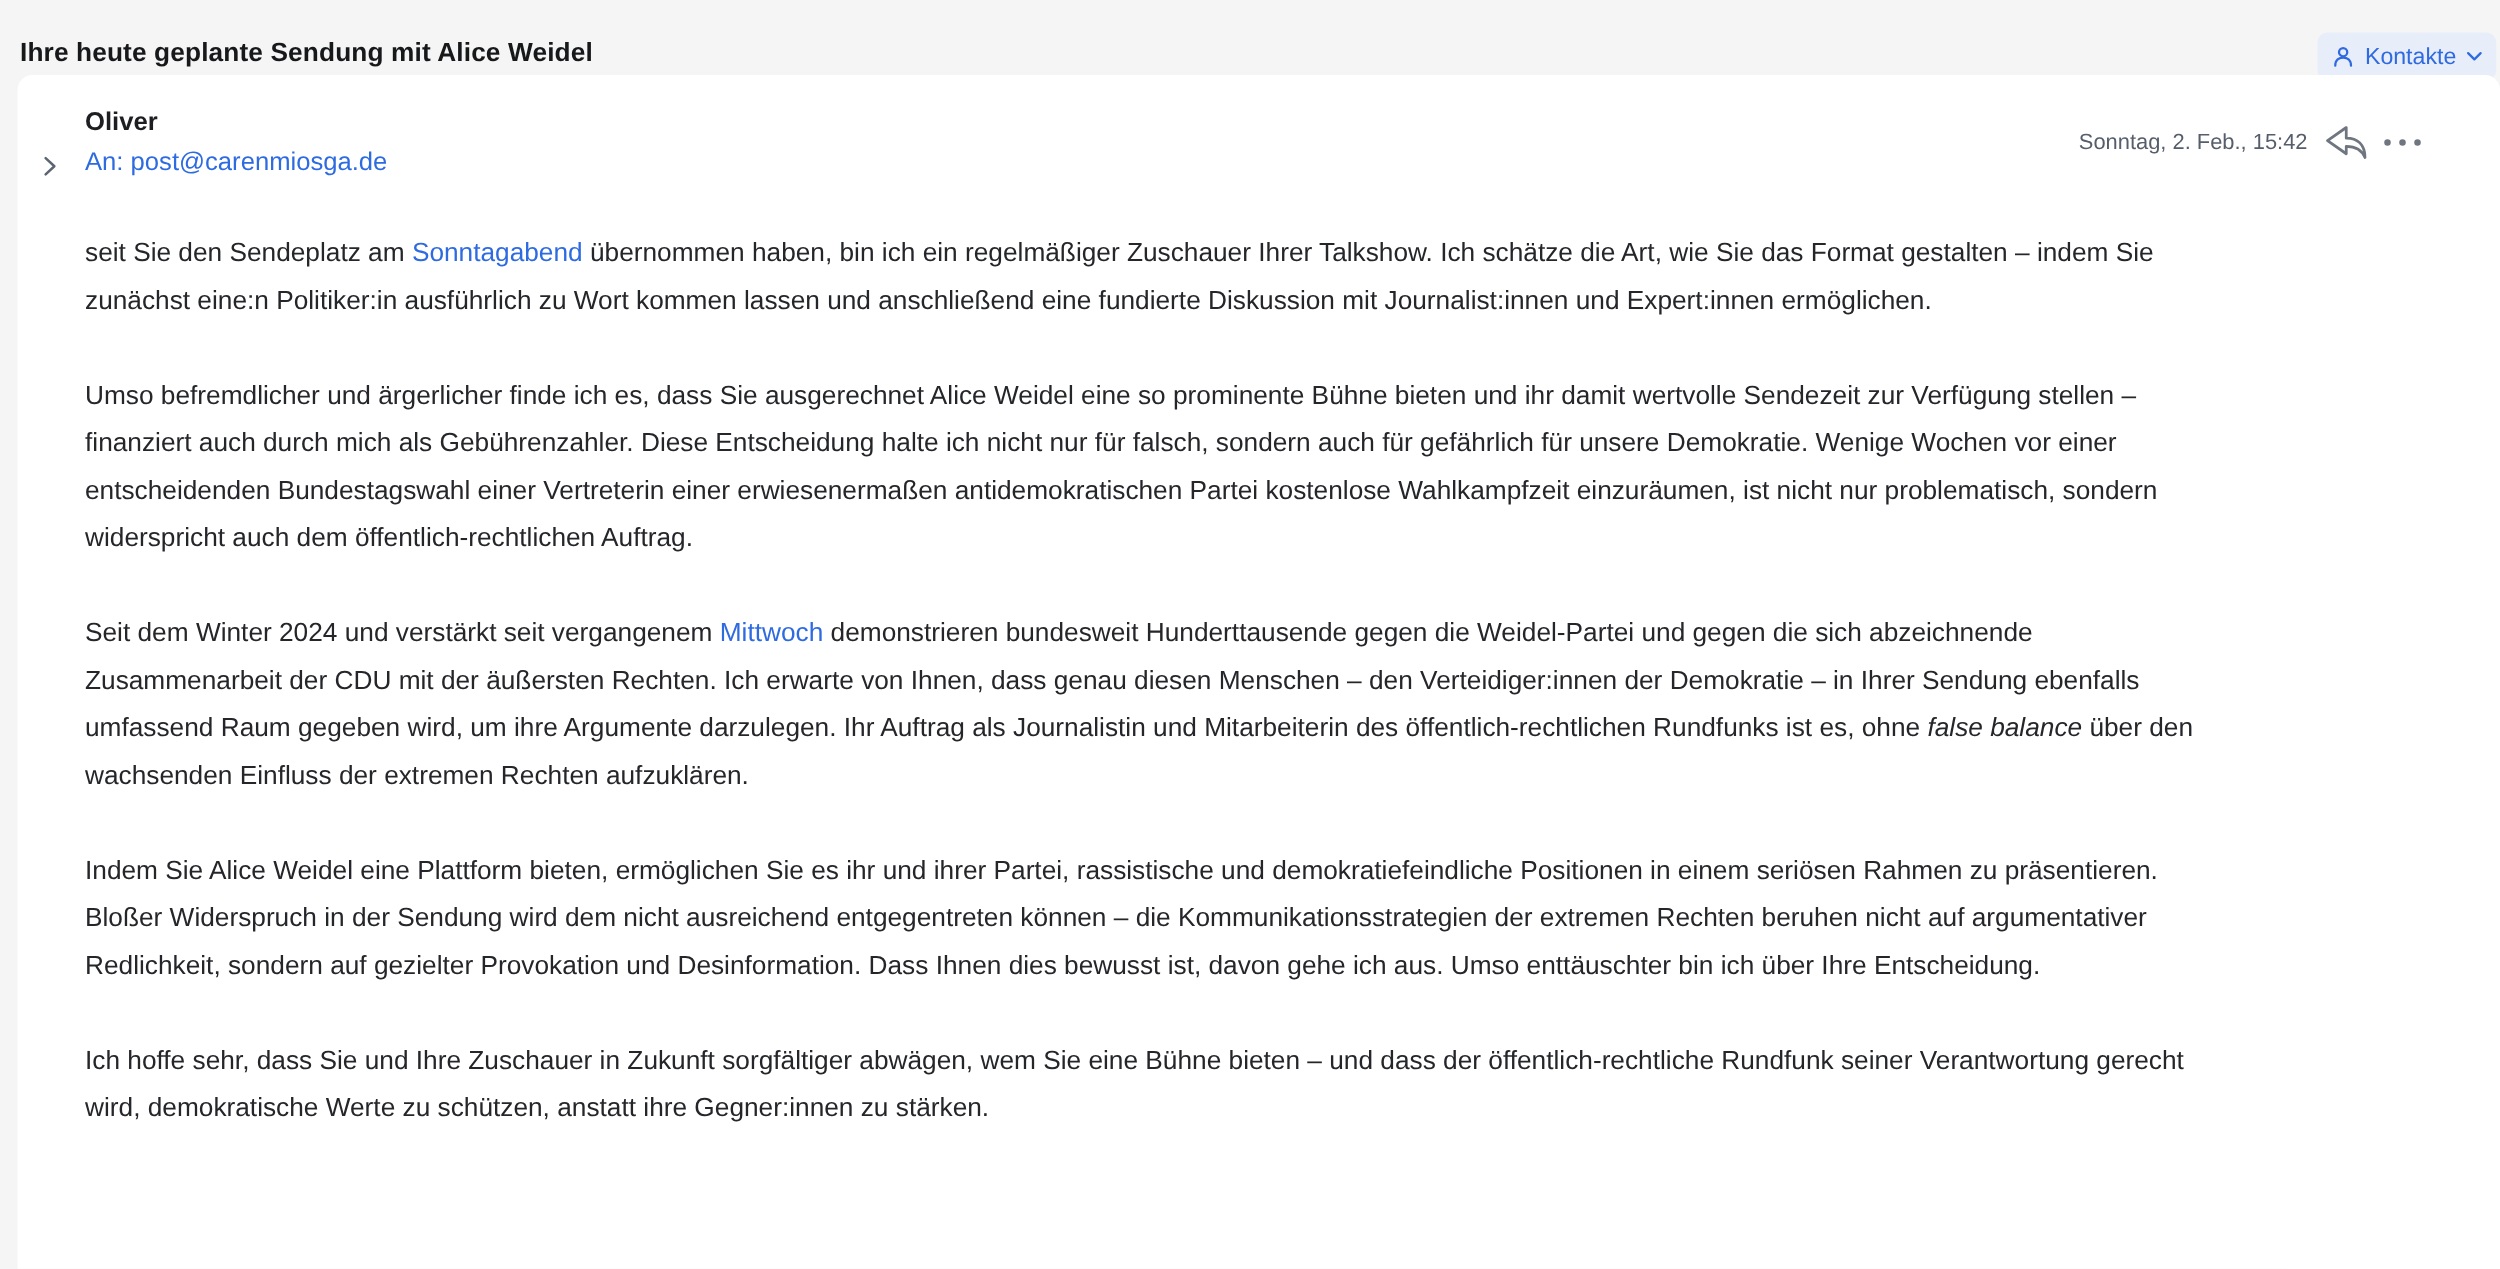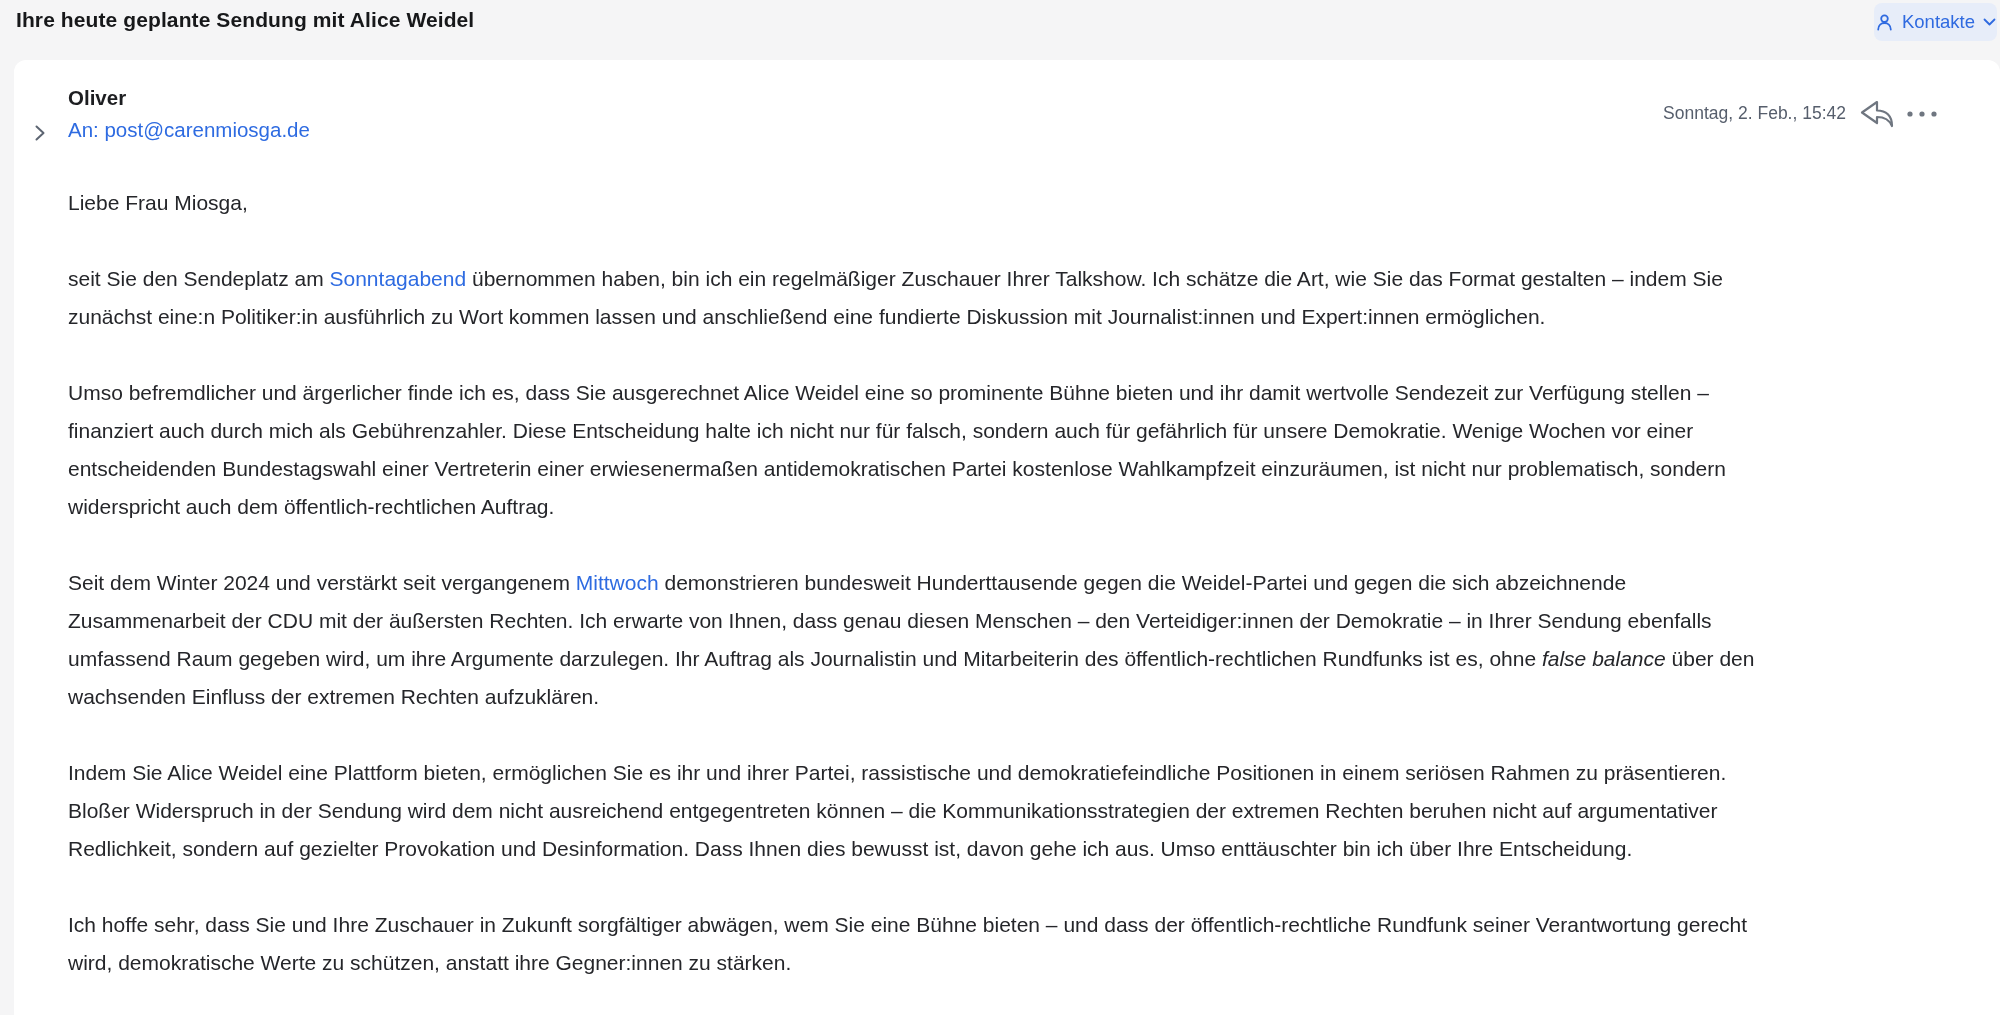--- a/index.html
+++ b/index.html
@@ -8,38 +8,39 @@
     width: 2000px; height: 1015px;
     overflow: hidden;
     background: #f5f5f6;
     font-family: "Liberation Sans", sans-serif;
   }
   .topbar {
     position: relative;
     height: 60px;
     background: #f5f5f6;
     padding: 8px 0 0 16px;
+    margin-top: 23px;
   }
   .subject-title {
     font-size: 21px;
     font-weight: 700;
     color: #17181a;
     letter-spacing: 0.1px;
   }
   .contacts-btn {
     position: absolute;
     top: 3px; right: 3px;
     display: flex;
     align-items: center;
     gap: 8px;
     background: #e7edf9;
     color: #2f6ae0;
     border: none;
     border-radius: 8px;
-    padding: 8px 1px;
+    padding: 8px 11px;
     font-size: 18.5px;
     font-family: "Liberation Sans", sans-serif;
     cursor: pointer;
   }
   .contacts-btn svg { display: block; }
   .mail-card {
     position: absolute;
     left: 14px; right: 0; top: 60px; bottom: 0;
     background: #ffffff;
     border-radius: 12px 12px 0 0;
@@ -145,20 +146,19 @@
             <circle cx="6" cy="5" r="2.6"></circle>
             <circle cx="18" cy="5" r="2.6"></circle>
             <circle cx="30" cy="5" r="2.6"></circle>
           </svg>
         </span>
       </button>
     </div>
   </div>
 
   <div class="mail-body">
-      <p class="para"><span>Liebe Frau Miosga,</span></p>
       <p class="para"><span>seit Sie den Sendeplatz am </span><a href="#" class="body-link">Sonntagabend</a><span> übernommen haben, bin ich ein regelmäßiger Zuschauer Ihrer Talkshow. Ich schätze die Art, wie Sie das Format gestalten – indem Sie zunächst eine:n Politiker:in ausführlich zu Wort kommen lassen und anschließend eine fundierte Diskussion mit Journalist:innen und Expert:innen ermöglichen.</span></p>
       <p class="para"><span>Umso befremdlicher und ärgerlicher finde ich es, dass Sie ausgerechnet Alice Weidel eine so prominente Bühne bieten und ihr damit wertvolle Sendezeit zur Verfügung stellen – finanziert auch durch mich als Gebührenzahler. Diese Entscheidung halte ich nicht nur für falsch, sondern auch für gefährlich für unsere Demokratie. Wenige Wochen vor einer entscheidenden Bundestagswahl einer Vertreterin einer erwiesenermaßen antidemokratischen Partei kostenlose Wahlkampfzeit einzuräumen, ist nicht nur problematisch, sondern widerspricht auch dem öffentlich-rechtlichen Auftrag.</span></p>
       <p class="para"><span>Seit dem Winter 2024 und verstärkt seit vergangenem </span><a href="#" class="body-link">Mittwoch</a><span> demonstrieren bundesweit Hunderttausende gegen die Weidel-Partei und gegen die sich abzeichnende Zusammenarbeit der CDU mit der äußersten Rechten. Ich erwarte von Ihnen, dass genau diesen Menschen – den Verteidiger:innen der Demokratie – in Ihrer Sendung ebenfalls umfassend Raum gegeben wird, um ihre Argumente darzulegen. Ihr Auftrag als Journalistin und Mitarbeiterin des öffentlich-rechtlichen Rundfunks ist es, ohne </span><em>false balance</em><span> über den wachsenden Einfluss der extremen Rechten aufzuklären.</span></p>
       <p class="para"><span>Indem Sie Alice Weidel eine Plattform bieten, ermöglichen Sie es ihr und ihrer Partei, rassistische und demokratiefeindliche Positionen in einem seriösen Rahmen zu präsentieren. Bloßer Widerspruch in der Sendung wird dem nicht ausreichend entgegentreten können – die Kommunikationsstrategien der extremen Rechten beruhen nicht auf argumentativer Redlichkeit, sondern auf gezielter Provokation und Desinformation. Dass Ihnen dies bewusst ist, davon gehe ich aus. Umso enttäuschter bin ich über Ihre Entscheidung.</span></p>
       <p class="para"><span>Ich hoffe sehr, dass Sie und Ihre Zuschauer in Zukunft sorgfältiger abwägen, wem Sie eine Bühne bieten – und dass der öffentlich-rechtliche Rundfunk seiner Verantwortung gerecht wird, demokratische Werte zu schützen, anstatt ihre Gegner:innen zu stärken.</span></p>
     </div>
 </div>
 
 </body></html>

